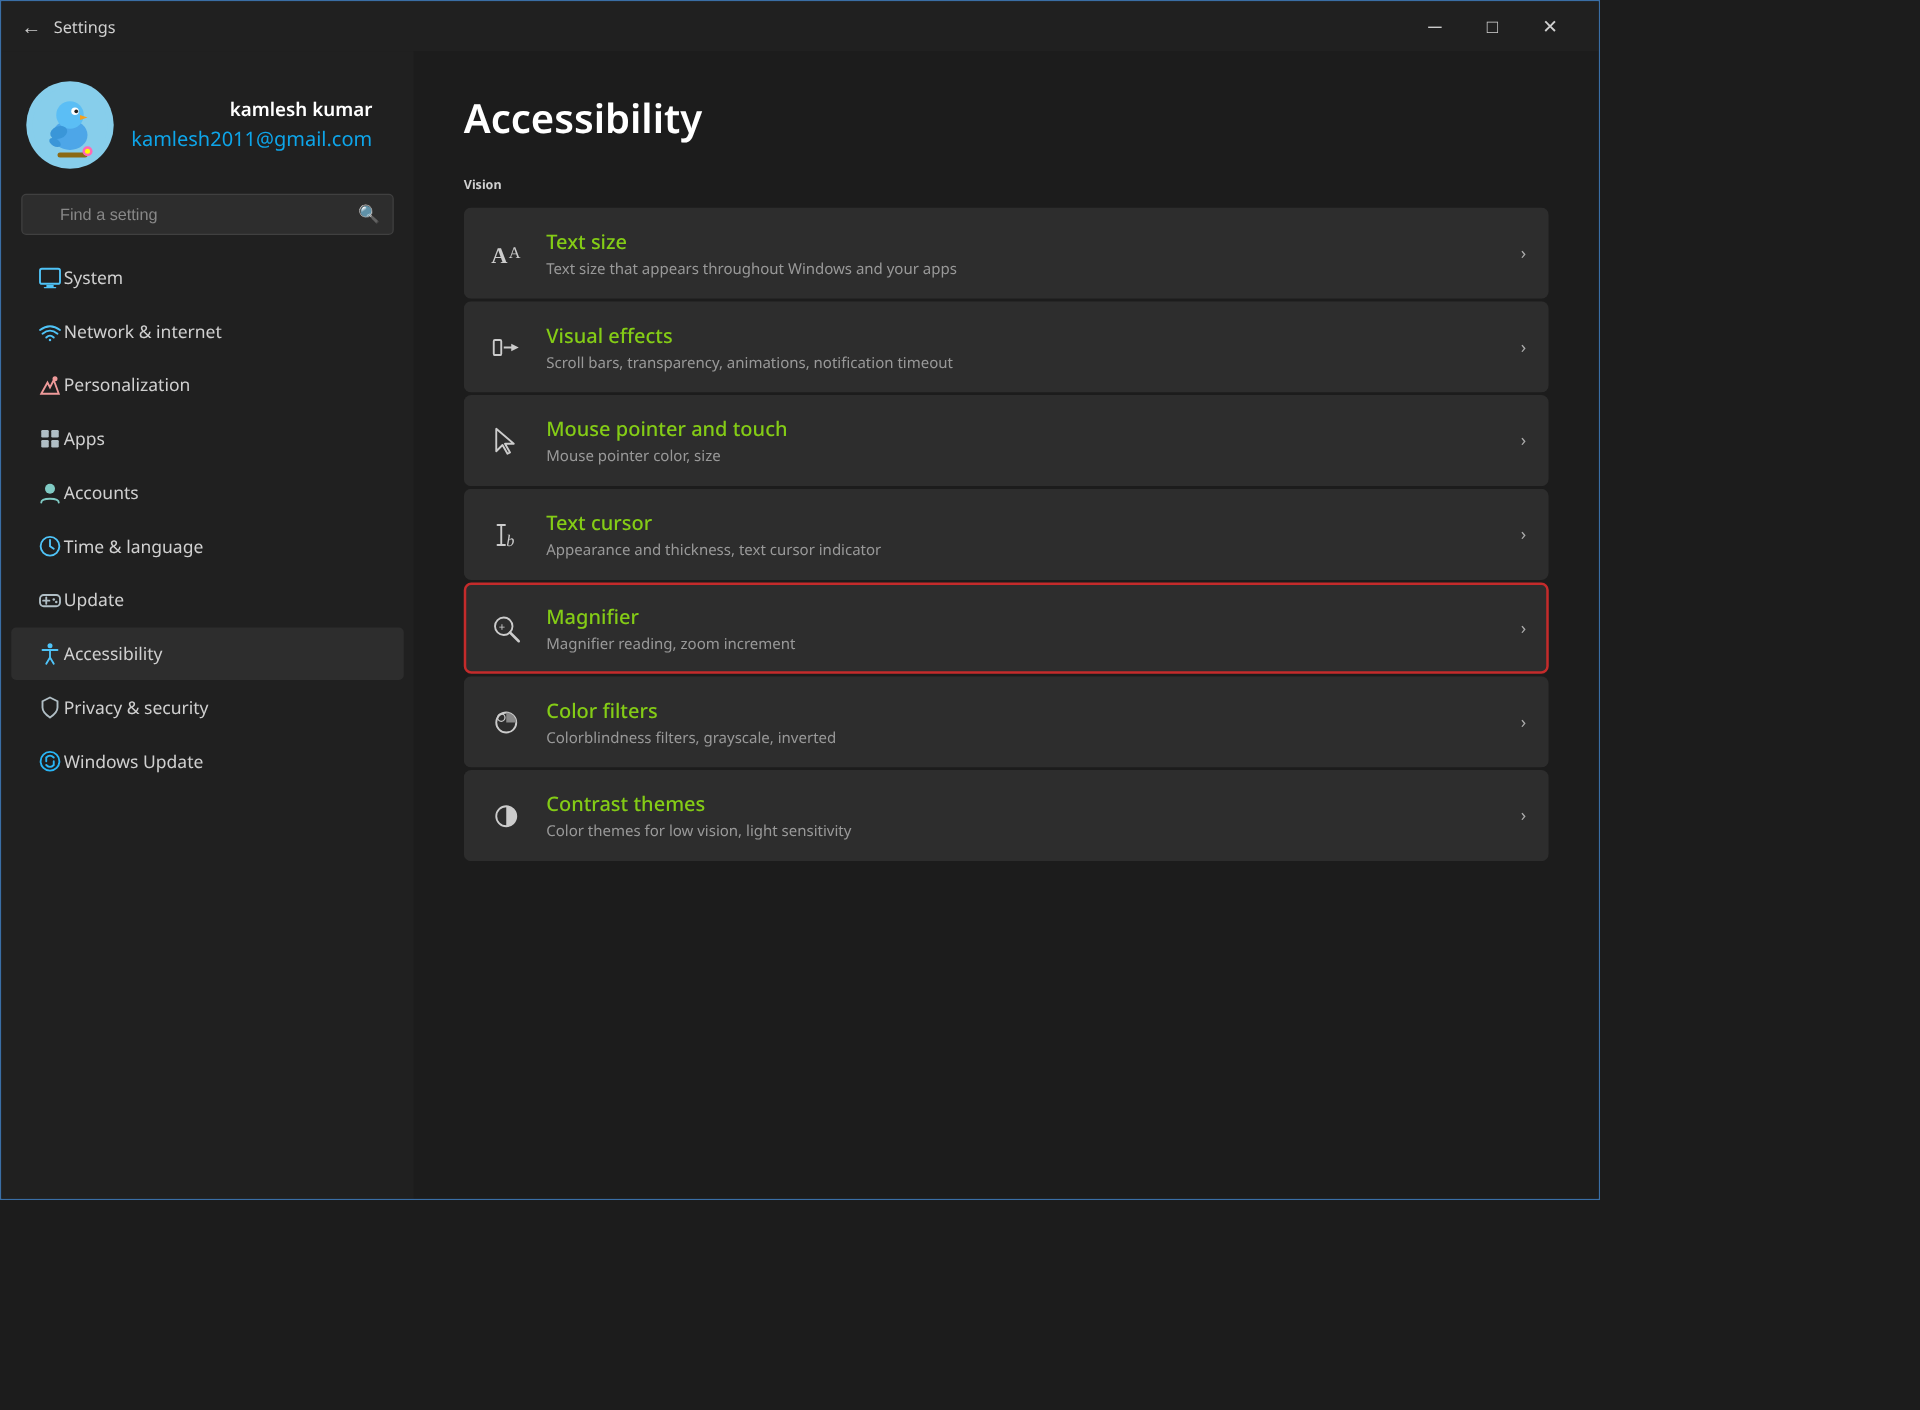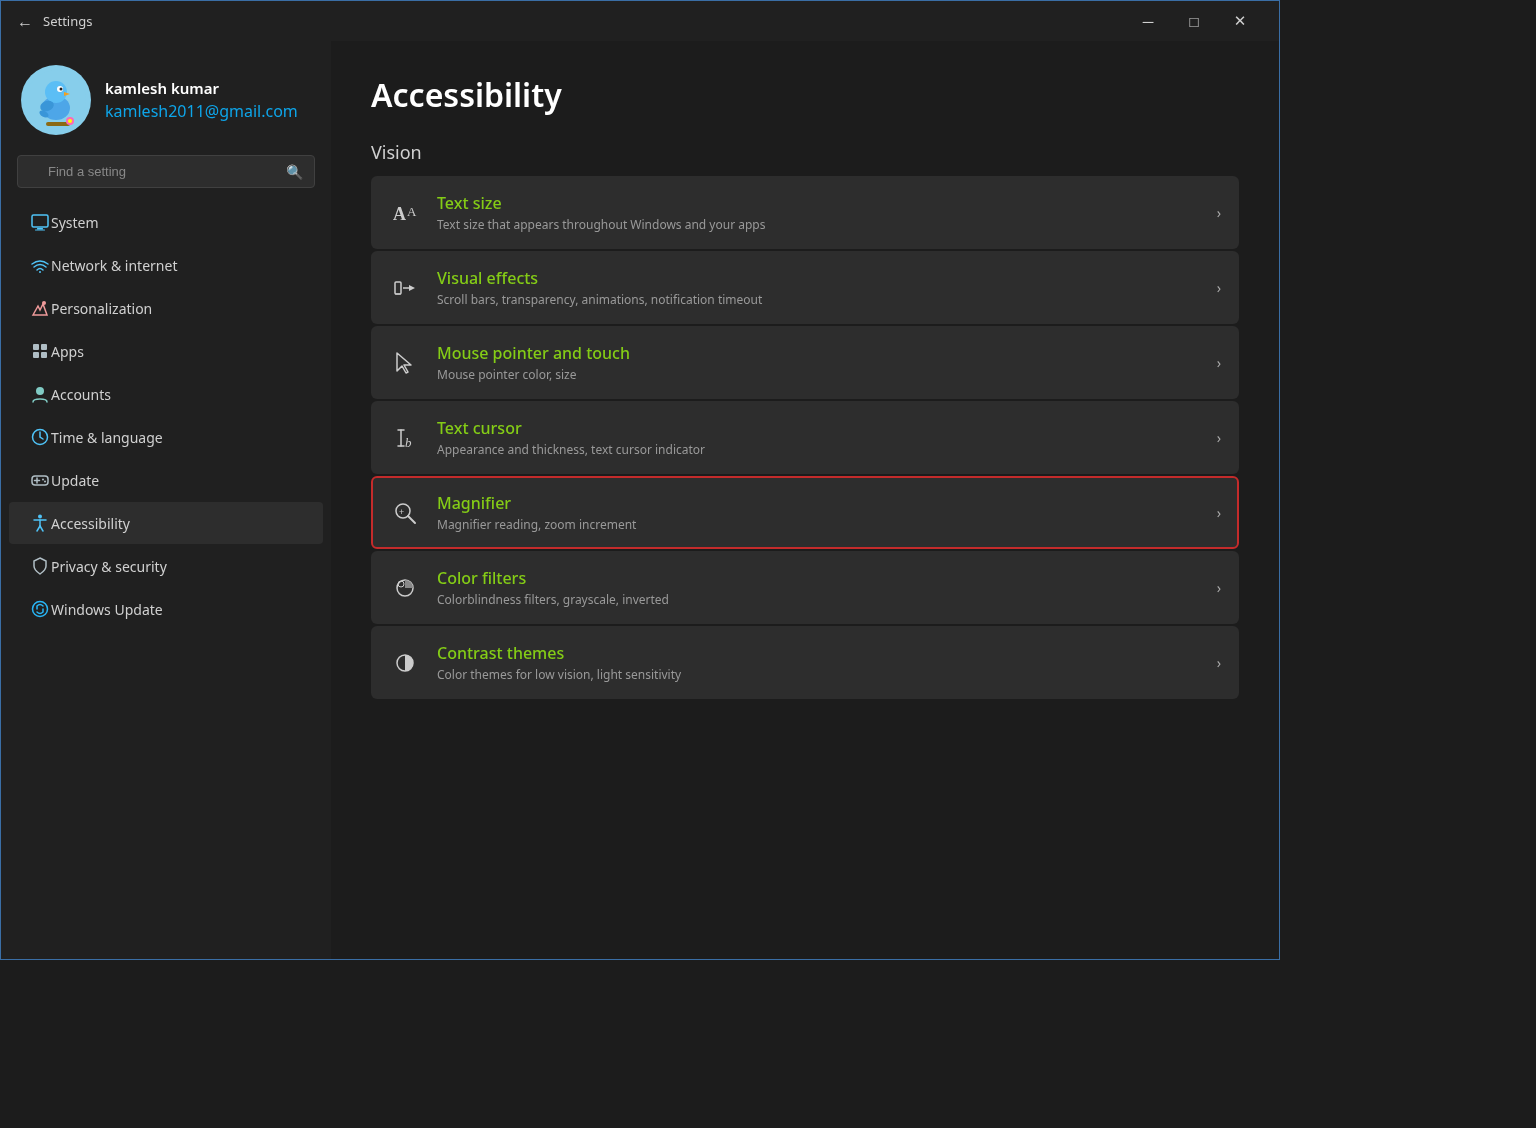--- a/index.html
+++ b/index.html
@@ -61,20 +61,21 @@
       flex-direction: column;
       padding: 16px 0;
       overflow-y: auto;
       flex-shrink: 0;
     }
     .user-section {
       display: flex;
       align-items: center;
       padding: 8px 20px 20px 20px;
       gap: 14px;
+      text-align: right;
     }
     .avatar {
       width: 70px;
       height: 70px;
       border-radius: 50%;
       background: #87ceeb;
       overflow: hidden;
       flex-shrink: 0;
       display: flex;
       align-items: center;
@@ -134,24 +135,24 @@
       background: #1c1c1c;
       padding: 32px 40px;
       overflow-y: auto;
     }
     .page-title {
       font-size: 32px;
       font-weight: 600;
       margin-bottom: 24px;
     }
     .section-label {
-      font-size: 18px;
+      font-size: 10px;
       color: #d0d0d0;
       margin-bottom: 12px;
-      font-weight: 400;
+      font-weight: 700;
     }
     .settings-list {
       display: flex;
       flex-direction: column;
       gap: 2px;
     }
     .settings-item {
       display: flex;
       align-items: center;
       background: #2d2d2d;

